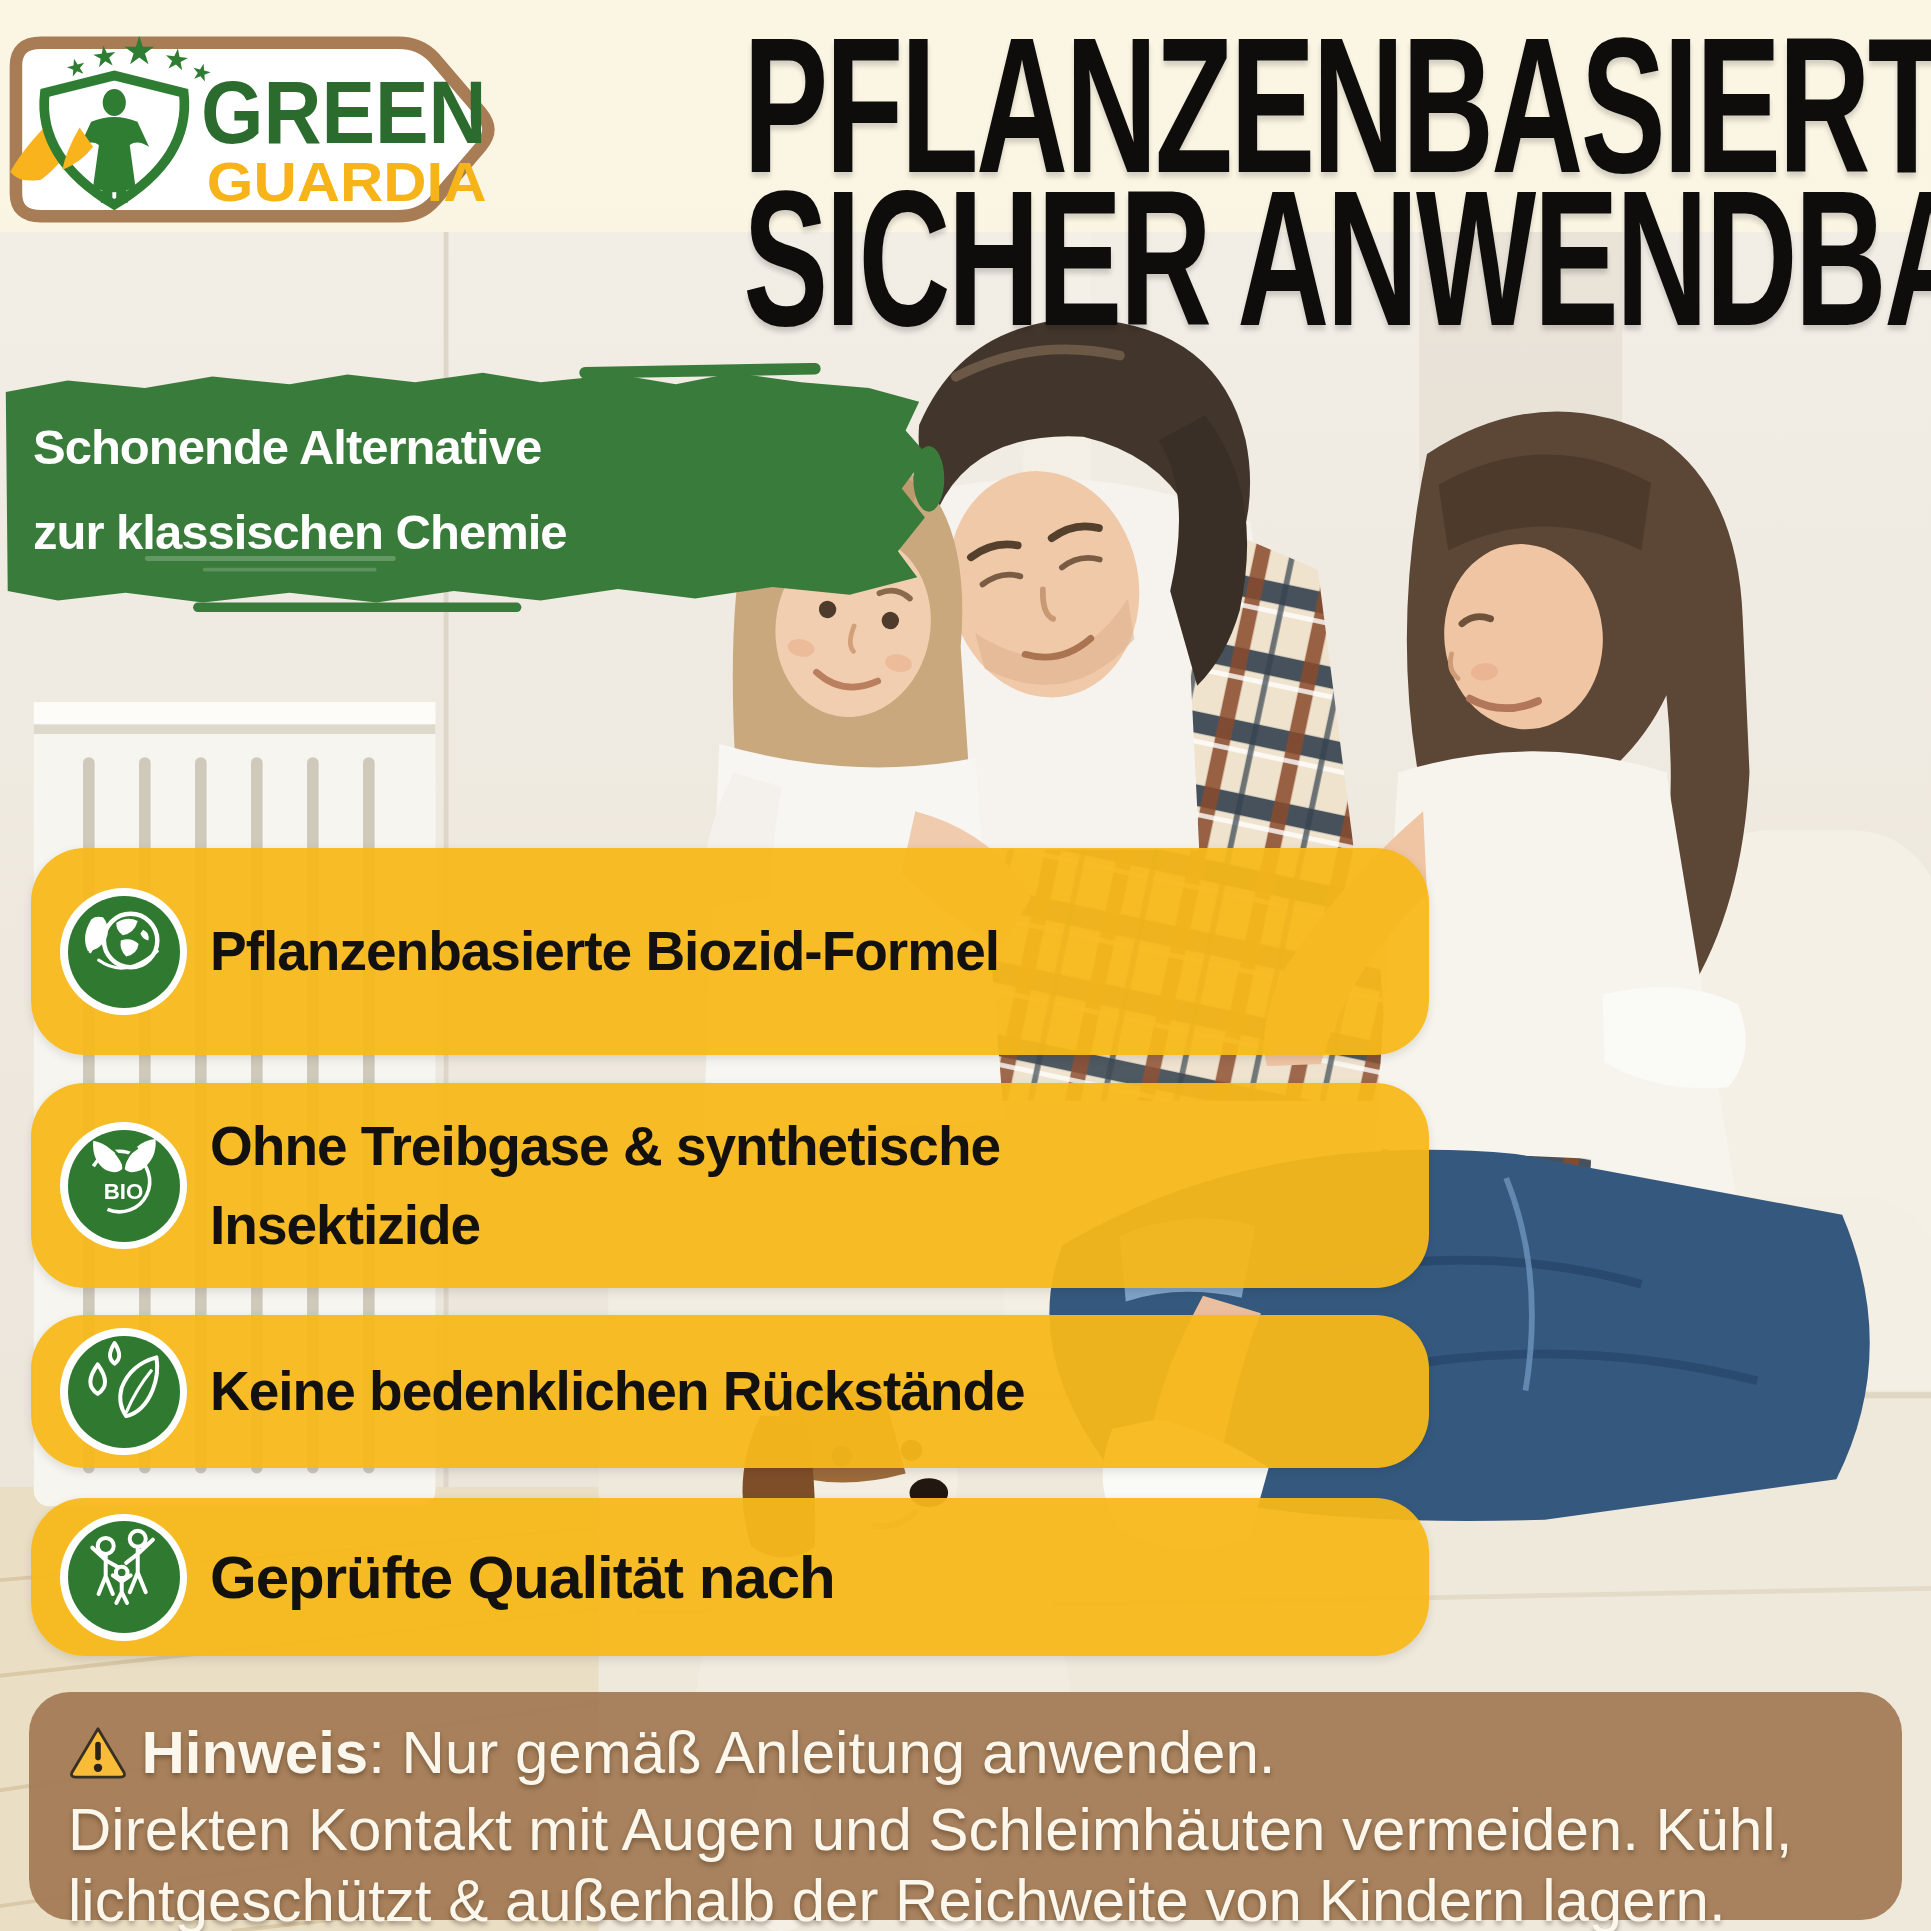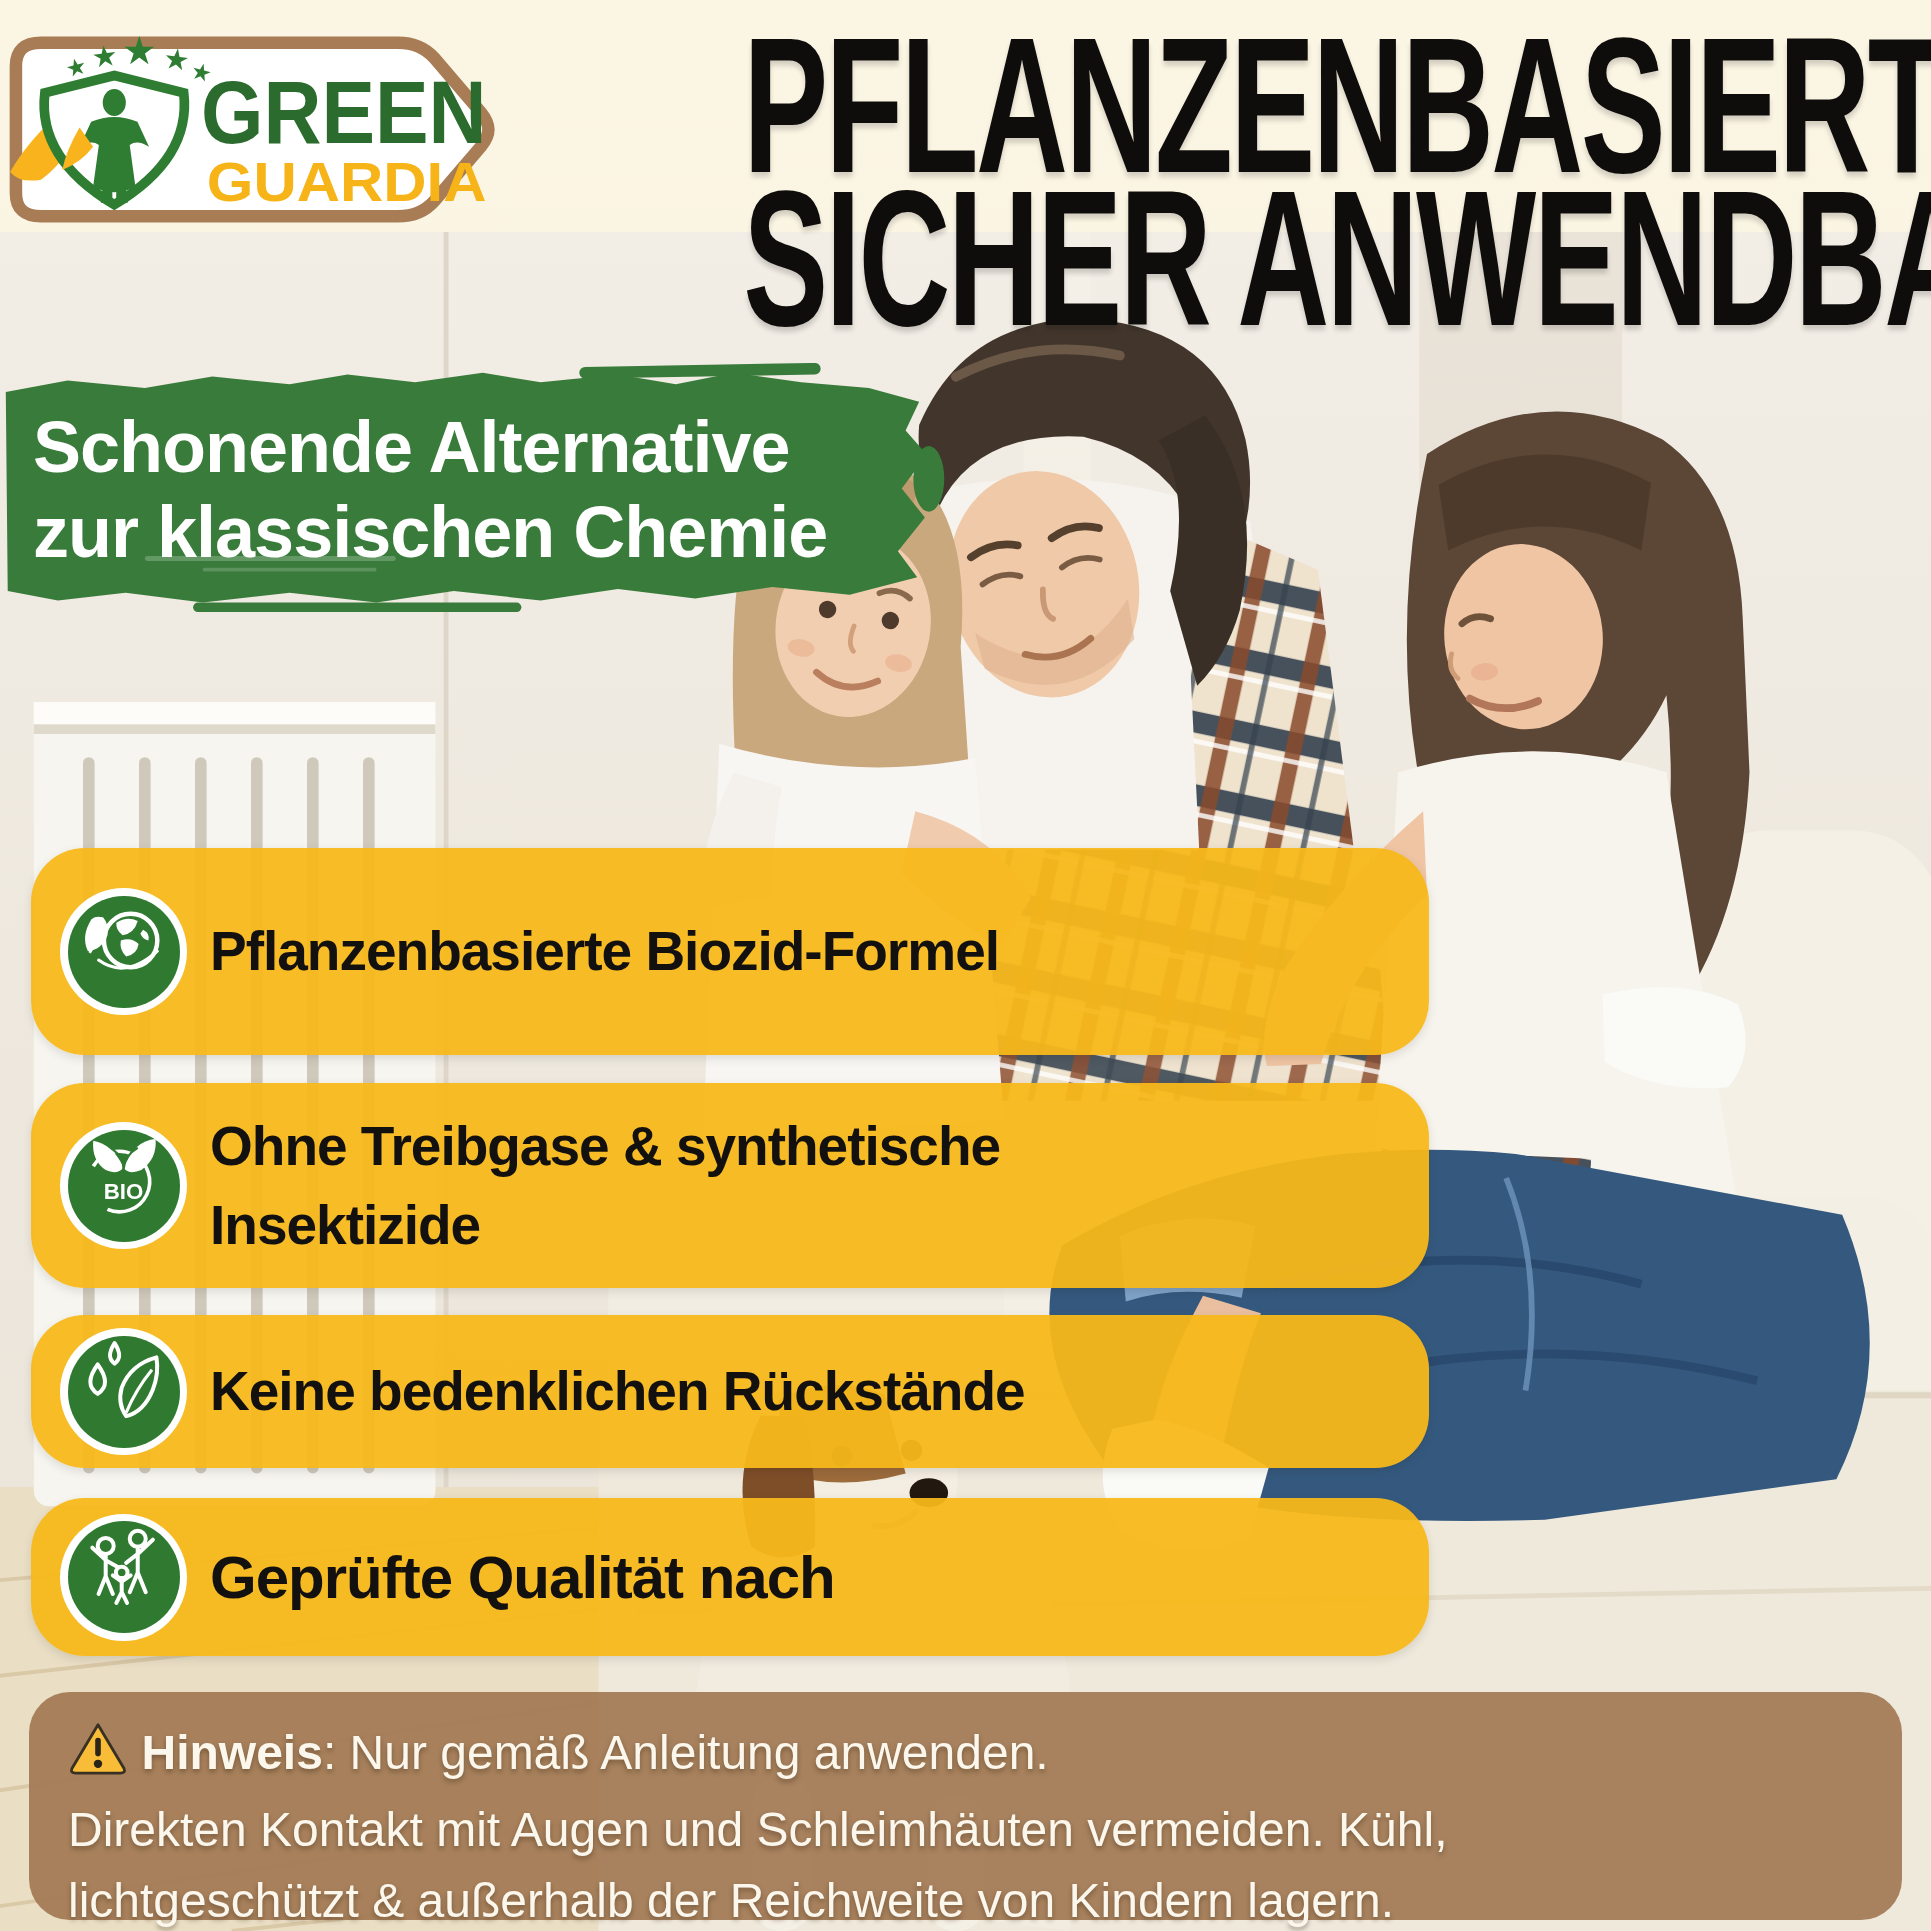--- a/index.html
+++ b/index.html
@@ -8,33 +8,33 @@
   
   .scene{position:absolute;left:0;top:232px;width:1931px;height:1699px;}
   
   .logo{position:absolute;left:7.7px;top:35px;width:498px;height:189px;}
   
   .headline{position:absolute;left:502px;top:29px;width:1419px;text-align:center;color:#0E0D0B;}
   .headline .hl{display:block;white-space:nowrap;font-weight:700;font-size:193px;line-height:153px;letter-spacing:-3.9px;transform:scaleX(0.66);transform-origin:50% 50%;text-shadow:0 4.8px 6.8px rgba(0,0,0,0.16);}
   
   .ribbon{position:absolute;left:0;top:363px;width:951px;height:253px;}
   .ribbon svg{position:absolute;left:0;top:0;}
-  .ribbon .rtext{position:absolute;left:33px;top:42px;color:#FFFFFF;font-weight:700;font-size:72px;line-height:85px;letter-spacing:-1px;white-space:nowrap;}
+  .ribbon .rtext{position:absolute;left:33px;top:42px;color:#FFFFFF;font-weight:700;font-size:49px;line-height:85px;letter-spacing:-1px;white-space:nowrap;}
   
   .banner{position:absolute;left:31px;width:1398px;background:rgba(247,184,26,0.95);border-radius:54px;display:flex;align-items:center;box-shadow:0 3.9px 9.7px rgba(0,0,0,0.10);}
   .b1{top:848px;height:207px;}
   .b2{top:1083px;height:205px;}
   .b3{top:1315px;height:153px;}
   .b4{top:1498px;height:158px;}
   .icon-wrap{flex:0 0 auto;margin-left:29px;width:127px;height:127px;border-radius:50%;background:#FFFFFF;display:flex;align-items:center;justify-content:center;}
   .icon-core{width:112px;height:112px;border-radius:50%;background:#2F7A30;display:flex;align-items:flex-start;justify-content:center;}
   .btext{margin-left:23px;color:#121110;font-weight:700;font-size:55px;line-height:79px;letter-spacing:-1px;white-space:nowrap;}
   .b4 .btext{line-height:73px;font-size:60px;}
   
-  .notice{position:absolute;left:29px;top:1692px;width:1873px;height:228px;background:rgba(163,122,84,0.93);border-radius:41px;color:#FCF7ED;font-size:48px;line-height:71px;padding:25px 0 0 39px;box-sizing:border-box;text-shadow:0 2.9px 4.8px rgba(62,42,20,0.45);}
+  .notice{position:absolute;left:29px;top:1692px;width:1873px;height:228px;background:rgba(163,122,84,0.93);border-radius:41px;color:#FCF7ED;font-size:60px;line-height:71px;padding:25px 0 0 39px;box-sizing:border-box;text-shadow:0 2.9px 4.8px rgba(62,42,20,0.45);}
   .notice .nline{white-space:nowrap;}
   .notice .warn-ico{display:inline-block;vertical-align:-5.8px;margin-right:13.5px;}
   .notice b{font-weight:700;}
 </style>
 </head>
 <body>
 
 <div class="canvas">
 
   <svg class="scene" viewBox="0 0 2000 1760" preserveAspectRatio="none" aria-hidden="true">

